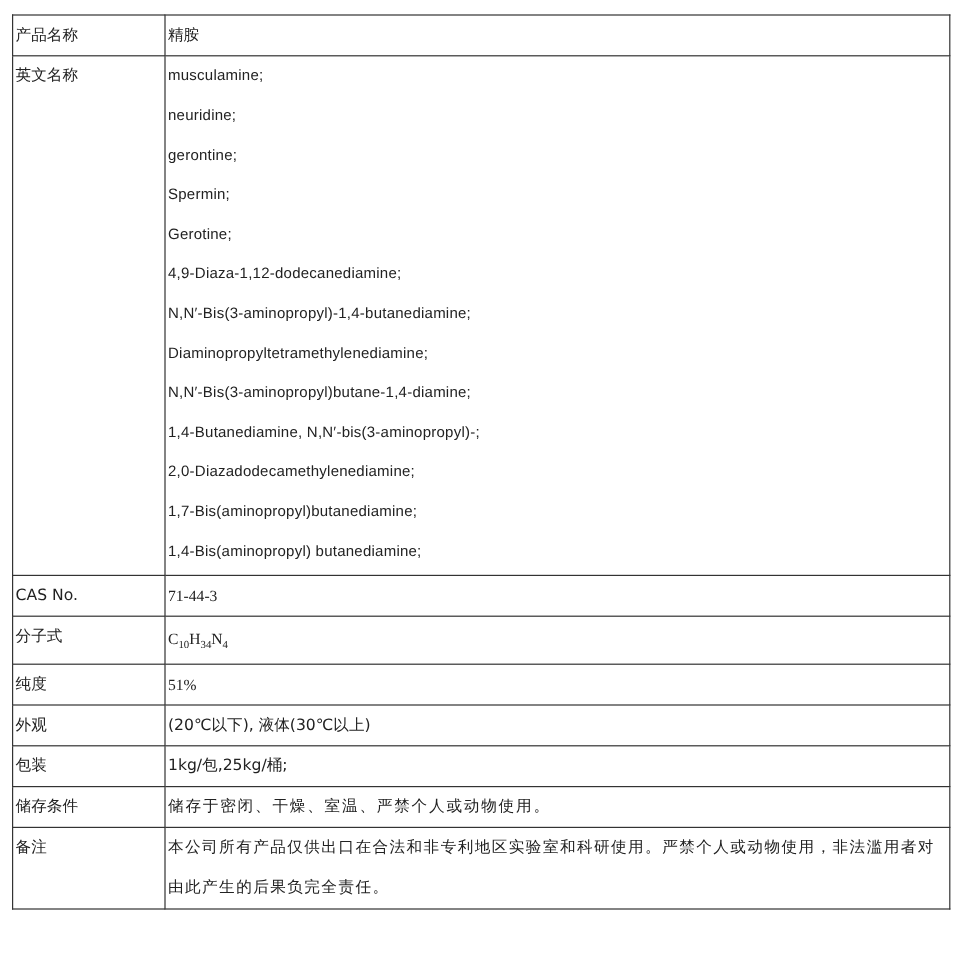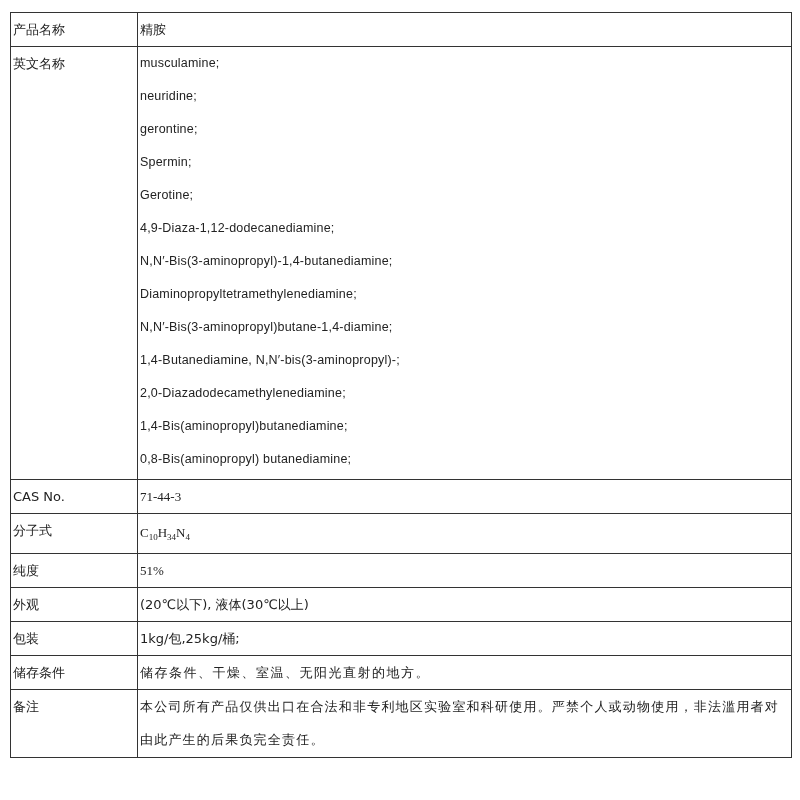--- a/index.html
+++ b/index.html
@@ -33,22 +33,22 @@
       <div>neuridine;</div>
       <div>gerontine;</div>
       <div>Spermin;</div>
       <div>Gerotine;</div>
       <div>4,9-Diaza-1,12-dodecanediamine;</div>
       <div>N,N′-Bis(3-aminopropyl)-1,4-butanediamine;</div>
       <div>Diaminopropyltetramethylenediamine;</div>
       <div>N,N′-Bis(3-aminopropyl)butane-1,4-diamine;</div>
       <div>1,4-Butanediamine,  N,N′-bis(3-aminopropyl)-;</div>
       <div>2,0-Diazadodecamethylenediamine;</div>
-      <div>1,4-Bis(aminopropyl)butanediamine;</div>
-      <div>0,8-Bis(aminopropyl)  butanediamine;</div>
+      <div>1,7-Bis(aminopropyl)butanediamine;</div>
+      <div>1,4-Bis(aminopropyl)  butanediamine;</div>
     </td>
   </tr>
   <tr style="height:34px">
     <td class="label">CAS No.</td>
     <td class="mono">71-44-3</td>
   </tr>
   <tr style="height:40px">
     <td class="label">分子式</td>
     <td class="mono" style="line-height:38px"><span>C</span><sub>10</sub><span>H</span><sub>34</sub><span>N</span><sub>4</sub></td>
   </tr>
@@ -59,20 +59,20 @@
   <tr style="height:34px">
     <td class="label">外观</td>
     <td>(20℃以下), 液体(30℃以上)</td>
   </tr>
   <tr style="height:34px">
     <td class="label">包装</td>
     <td>1kg/包,25kg/桶;</td>
   </tr>
   <tr style="height:34px">
     <td class="label">储存条件</td>
-    <td style="letter-spacing:1.5px">储存条件、干燥、室温、无阳光直射的地方。</td>
+    <td style="letter-spacing:1.5px">储存于密闭、干燥、室温、严禁个人或动物使用。</td>
   </tr>
   <tr style="height:68px">
     <td class="label">备注</td>
     <td class="notes">本公司所有产品仅供出口在合法和非专利地区实验室和科研使用。严禁个人或动物使用，非法滥用者对由此产生的后果负完全责任。</td>
   </tr>
 </tbody>
   </table>
 
 </body></html>

